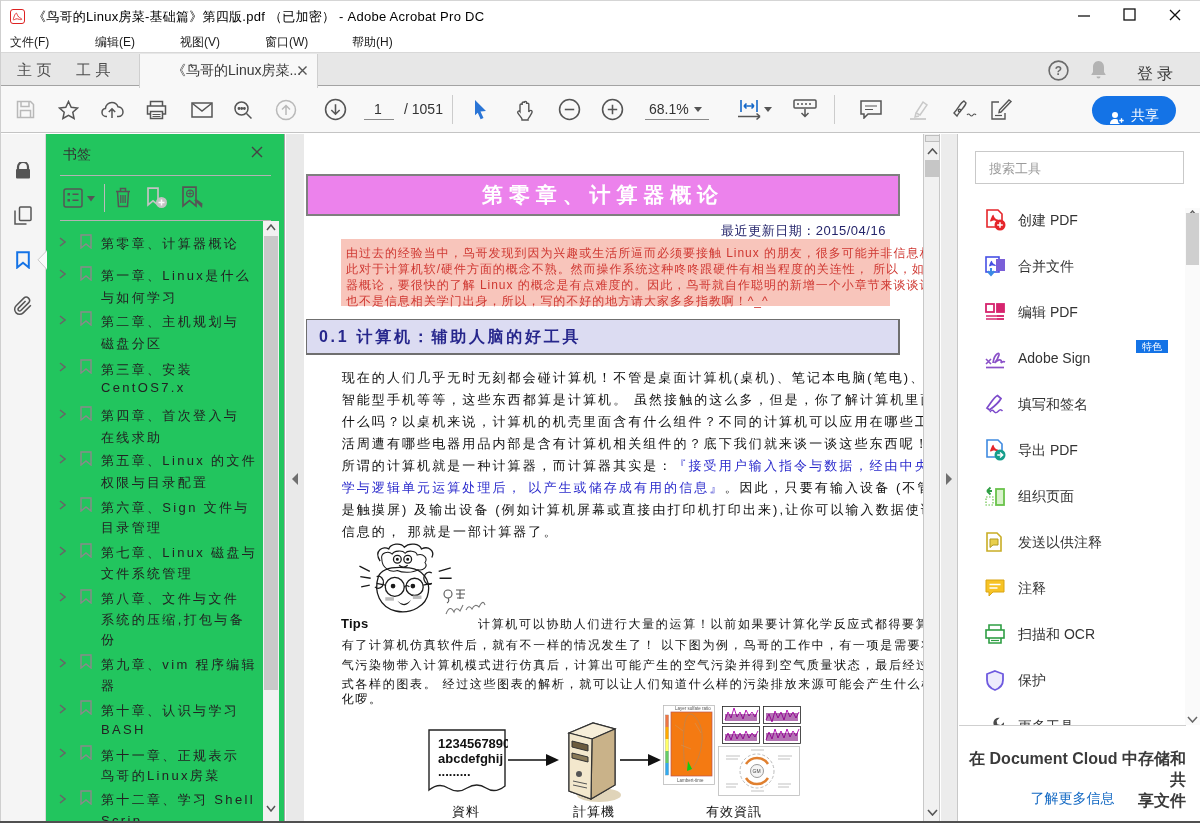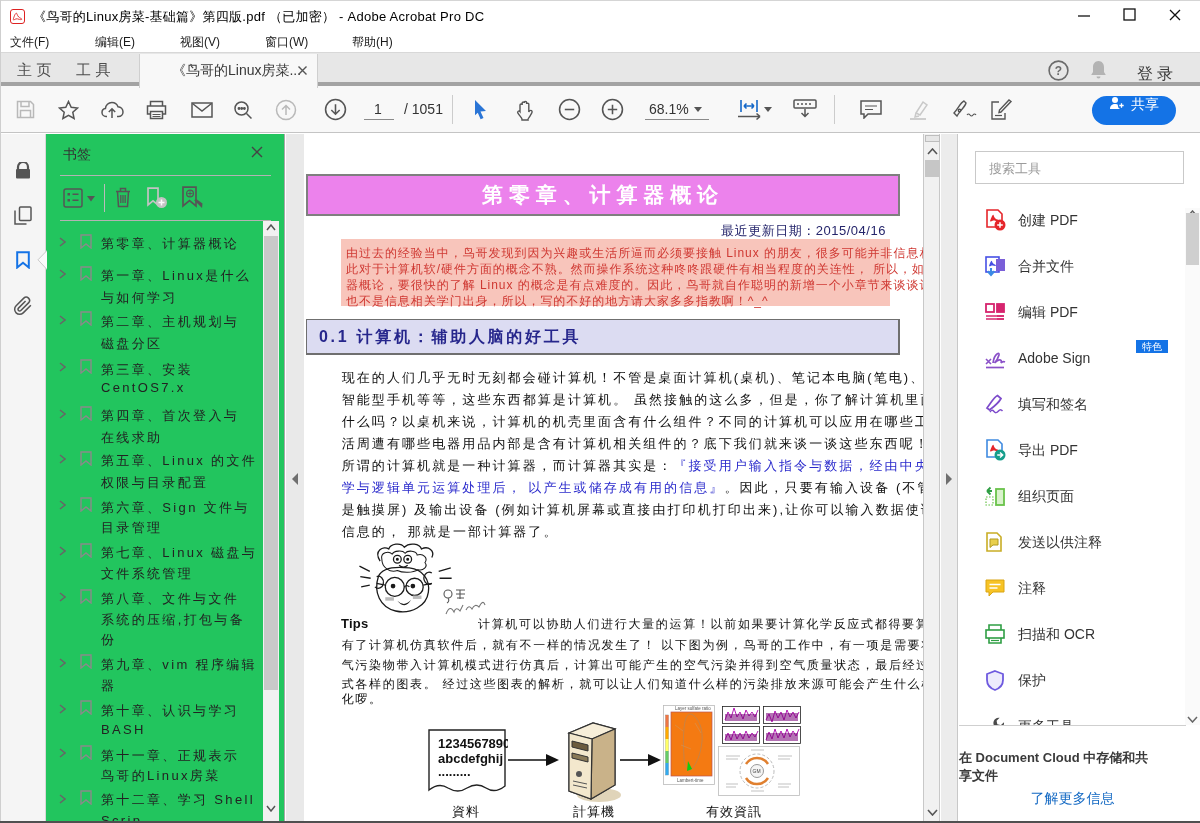--- a/index.html
+++ b/index.html
@@ -4,28 +4,28 @@
 <style>
 html,body{margin:0;padding:0;width:1200px;height:823px;overflow:hidden;
 font-family:"Liberation Sans",sans-serif;background:#fff;position:relative}
 *{box-sizing:border-box}
 .abs{position:absolute}
 
 #titlebar{position:absolute;left:0;top:0;width:1200px;height:30px;background:#fff;border-top:1px solid #d5d5d5}
 #titletext{position:absolute;left:33px;top:7px;font-size:13px;color:#000;letter-spacing:.02em}
 #menubar{position:absolute;left:0;top:30px;width:996px;height:22px;background:#fff;font-size:12px;color:#1a1a1a}
 #menubar span{position:absolute;top:4px}
-#tabbar{position:absolute;left:0;top:52px;width:1200px;height:34px;background:#e7e7e7;border-top:1px solid #d8d8d8;border-bottom:4px solid #a3a3a3}
+#tabbar{position:absolute;left:0;top:52px;width:1200px;height:34px;background:#e7e7e7;border-top:1px solid #d8d8d8;border-bottom:1px solid #a3a3a3}
 .tabtxt{position:absolute;top:8px;font-size:15px;color:#4d4d4d;letter-spacing:.3em}
 #doctab{position:absolute;left:139px;top:1px;width:179px;height:34px;background:#f8f8f8;border-left:1px solid #cfcfcf;border-right:1px solid #cfcfcf;z-index:3}
 #doctab .t{position:absolute;left:32px;top:8px;font-size:14px;color:#383838;white-space:nowrap}
 #toolbar{position:absolute;left:0;top:86px;width:1200px;height:47px;background:#f8f8f8;border-bottom:1px solid #c4c4c4}
 .ticon{position:absolute;top:0;height:47px;display:flex;align-items:center;justify-content:center}
 .vsep{position:absolute;top:9px;width:1px;height:29px;background:#cccccc}
-#sharebtn{position:absolute;left:1092px;top:10px;width:84px;height:29px;background:#1473e6;border-radius:15px;color:#fff;font-size:14px;display:flex;align-items:flex-start;justify-content:center;gap:5px}
+#sharebtn{position:absolute;left:1092px;top:10px;width:84px;height:29px;background:#1473e6;border-radius:15px;color:#fff;font-size:14px;display:flex;align-items:flex-end;justify-content:center;gap:5px}
 
 #main{position:absolute;left:0;top:134px;width:1200px;height:689px}
 #leftrail{position:absolute;left:0;top:0;width:46px;height:689px;background:#f5f5f5;border-right:1px solid #d8d8d8}
 #bmpanel{position:absolute;left:46px;top:0;width:239px;height:689px;background:#22c55e;border-right:1px solid #a8a8a8;overflow:hidden}
 #bmhead{position:absolute;left:17px;top:12px;font-size:14px;color:#333}
 #bmx{position:absolute;left:206px;top:10px;font-size:16px;color:#444}
 .hsep{position:absolute;left:14px;width:211px;height:1px;background:#b3b3b3}
 #bmscroll{position:absolute;left:217px;top:87px;width:16px;height:602px;background:#f1f1f1}
 
 .bmitem{position:absolute;left:0;font-size:13px;color:#222;white-space:nowrap;letter-spacing:.18em}
@@ -47,21 +47,21 @@
 .tip{font-size:12px !important;letter-spacing:.14em !important}
 
 #searchbox{position:absolute;left:16px;top:17px;width:209px;height:33px;border:1px solid #c9c9c9;background:#fff}
 #searchbox span{position:absolute;left:13px;top:8px;font-size:13px;color:#9b9b9b}
 .tool{position:absolute;left:0;width:241px;height:24px}
 .tool .ic{position:absolute;left:25px;top:0;width:22px;height:22px}
 .tool .lb{position:absolute;left:59px;top:3px;font-size:14px;color:#333}
 #badge{position:absolute;left:177px;top:206px;width:32px;height:13px;background:#1473e6;color:#fff;font-size:10px;text-align:center;line-height:13px}
 #rpscroll{position:absolute;left:226px;top:74px;width:15px;height:517px;background:#fafafa}
 #rpbottom{position:absolute;left:0px;top:591px;width:227px;height:98px;background:#fff;border-top:1px solid #cfcfcf}
-#rpbottom .b1{position:absolute;left:0;top:23px;width:227px;text-align:left;font-weight:bold;font-size:13px;color:#3a3a3a}
+#rpbottom .b1{position:absolute;left:0;top:23px;width:227px;text-align:right;font-weight:bold;font-size:16px;color:#3a3a3a}
 #rpbottom .lk{position:absolute;left:0;top:64px;width:227px;text-align:center;font-size:14px;color:#1268c3}
 #botline{position:absolute;left:0;top:821px;width:1200px;height:2px;background:#505050}
 svg{display:block}
 </style>
 </head>
 <body>
 
 <div id="titlebar">
   <svg class="abs" style="left:10px;top:8px" width="15" height="15" viewBox="0 0 15 15">
       <rect x="0.5" y="0.5" width="14" height="14" rx="2.5" fill="#fff" stroke="#d22" stroke-width="1"></rect>

